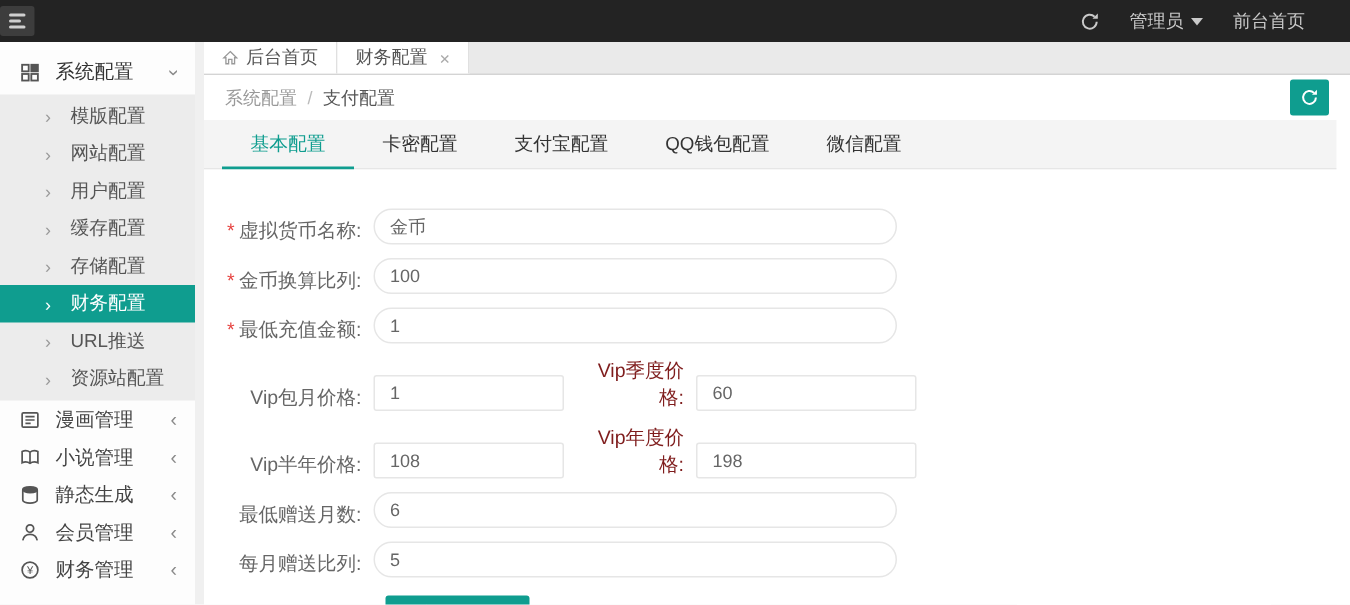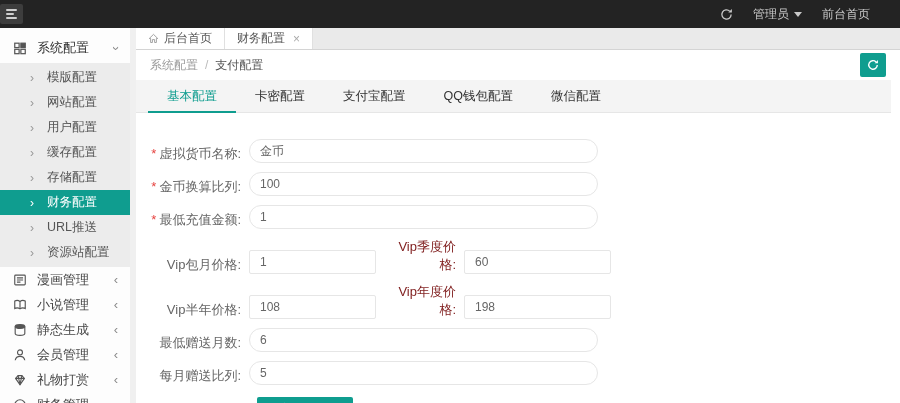--- a/index.html
+++ b/index.html
@@ -185,30 +185,20 @@
         <svg width="14" height="14" viewBox="0 0 16 16" fill="none" stroke="#555" stroke-width="1.3">
           <circle cx="8" cy="5" r="2.8"></circle>
           <path d="M2.5 14c.6-3 2.7-4.5 5.5-4.5s4.9 1.5 5.5 4.5"></path>
         </svg>
       </span>
     <span class="mlabel">会员管理</span>
     <span class="chev-left"></span>
   </div>
   <div class="module">
     <span class="micon">
-        <svg width="14" height="14" viewBox="0 0 16 16" fill="none" stroke="#555" stroke-width="1.3">
-          <path d="M3 6.2 5.8 3h4.4L13 6.2 8 13.4z"></path>
-          <path d="M3 6.2h10M5.8 3 8 13.4 10.2 3"></path>
-        </svg>
-      </span>
-    <span class="mlabel">礼物打赏</span>
-    <span class="chev-left"></span>
-  </div>
-  <div class="module">
-    <span class="micon">
         <svg width="14" height="14" viewBox="0 0 16 16">
           <circle cx="8" cy="8" r="6" fill="none" stroke="#555" stroke-width="1.3"></circle>
           <text x="8" y="11" font-size="8.5" text-anchor="middle" fill="#555">¥</text>
         </svg>
       </span>
     <span class="mlabel">财务管理</span>
     <span class="chev-left"></span>
   </div>
 </div>
 

